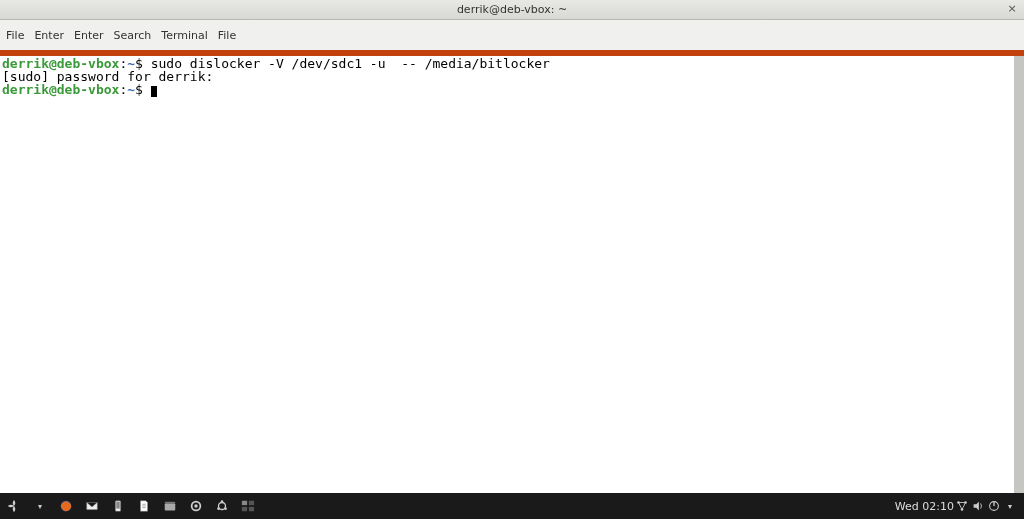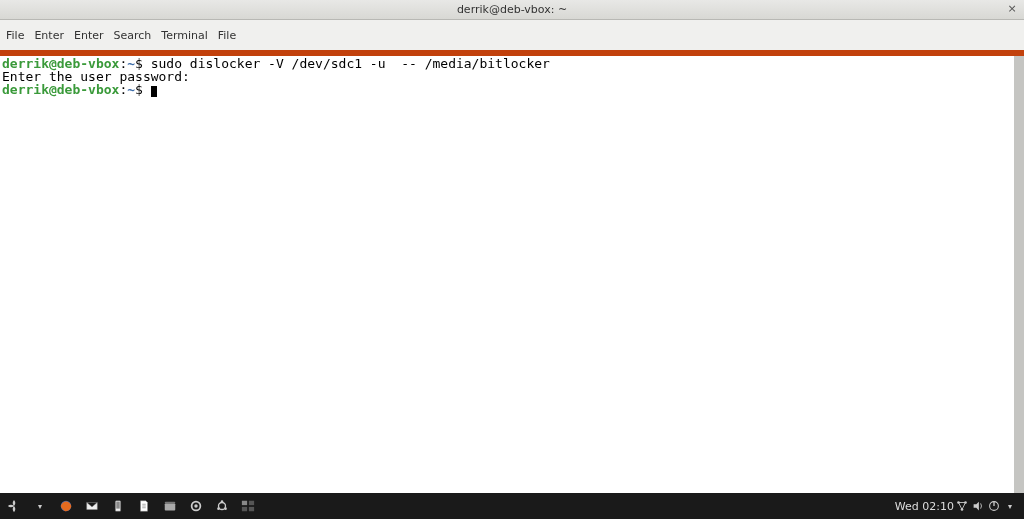--- a/index.html
+++ b/index.html
@@ -129,21 +129,21 @@
     <span>File</span>
     <span>Enter</span>
     <span>Enter</span>
     <span>Search</span>
     <span>Terminal</span>
     <span>File</span>
   </div>
 
   <div class="terminal-body">
     <div class="line"><span class="prompt-user">derrik@deb-vbox</span><span>:</span><span class="prompt-path">~</span><span>$ </span><span>sudo dislocker -V /dev/sdc1 -u  -- /media/bitlocker</span></div>
-    <div class="line">Enter the user password:</div>
+    <div class="line">[sudo] password for derrik:</div>
     <div class="line"><span class="prompt-user">derrik@deb-vbox</span><span>:</span><span class="prompt-path">~</span><span>$ </span><span class="cursor"></span></div>
 
     <div class="scrollbar">
       <div class="scrollbar-thumb"></div>
     </div>
   </div>
 </div>
 
 <div class="taskbar">
   <div class="taskbar-left">

